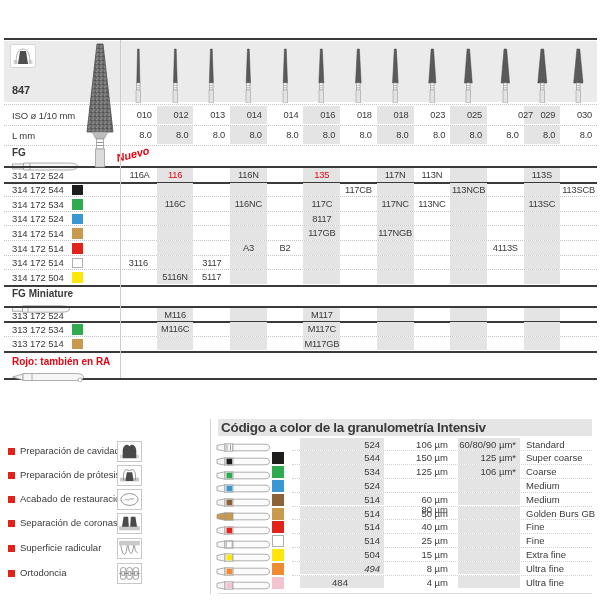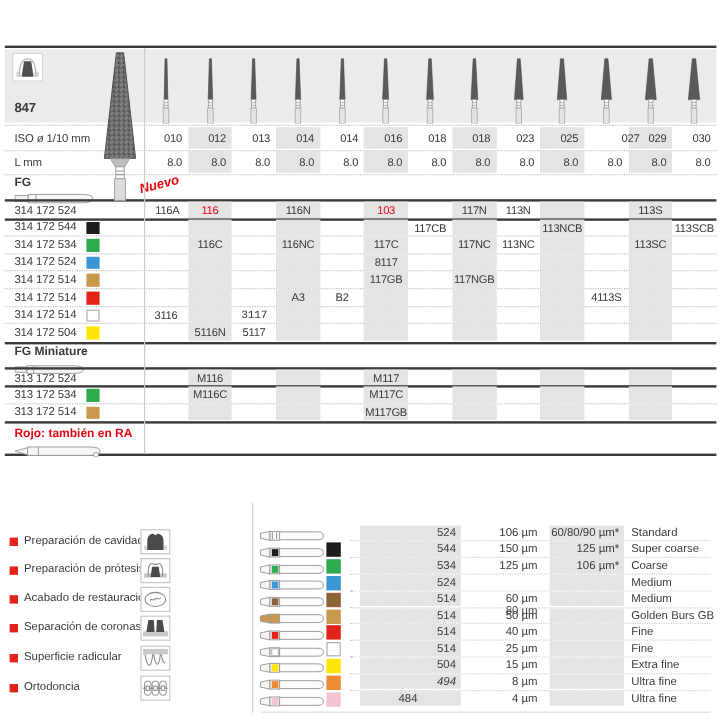--- a/index.html
+++ b/index.html
@@ -211,21 +211,21 @@
       <div class="stripe" style="left: 152.692px; top: 128px; width: 36.6923px; height: 13.6px;"></div>
       <div class="stripe" style="left: 226.077px; top: 128px; width: 36.6923px; height: 13.6px;"></div>
       <div class="stripe" style="left: 299.462px; top: 128px; width: 36.6923px; height: 13.6px;"></div>
       <div class="stripe" style="left: 372.846px; top: 128px; width: 36.6923px; height: 13.6px;"></div>
       <div class="stripe" style="left: 446.231px; top: 128px; width: 36.6923px; height: 13.6px;"></div>
       <div class="stripe" style="left: 519.615px; top: 128px; width: 36.6923px; height: 13.6px;"></div>
       <div class="rowlabel" style="top: 130.5px; line-height: 10.6px;">314 172 524</div>
       <div class="cellval" style="left: 116px; top: 128px; width: 39px; line-height: 14.6px;">116A</div>
       <div class="cellval red" style="left: 152.692px; top: 128px; width: 36.6923px; line-height: 14.6px;">116</div>
       <div class="cellval" style="left: 226.077px; top: 128px; width: 36.6923px; line-height: 14.6px;">116N</div>
-      <div class="cellval red" style="left: 299.462px; top: 128px; width: 36.6923px; line-height: 14.6px;">103</div>
+      <div class="cellval red" style="left: 299.462px; top: 128px; width: 36.6923px; line-height: 14.6px;">135</div>
       <div class="cellval" style="left: 372.846px; top: 128px; width: 36.6923px; line-height: 14.6px;">117N</div>
       <div class="cellval" style="left: 409.538px; top: 128px; width: 36.6923px; line-height: 14.6px;">113N</div>
       <div class="cellval" style="left: 519.615px; top: 128px; width: 36.6923px; line-height: 14.6px;">113S</div>
       <div class="sep-thick" style="top: 141.6px;"></div>
       <div class="stripe" style="left: 152.692px; top: 142.6px; width: 36.6923px; height: 13.6px;"></div>
       <div class="stripe" style="left: 226.077px; top: 142.6px; width: 36.6923px; height: 13.6px;"></div>
       <div class="stripe" style="left: 299.462px; top: 142.6px; width: 36.6923px; height: 13.6px;"></div>
       <div class="stripe" style="left: 372.846px; top: 142.6px; width: 36.6923px; height: 13.6px;"></div>
       <div class="stripe" style="left: 446.231px; top: 142.6px; width: 36.6923px; height: 13.6px;"></div>
       <div class="stripe" style="left: 519.615px; top: 142.6px; width: 36.6923px; height: 13.6px;"></div>
@@ -285,21 +285,21 @@
       <div class="sep-dot" style="top: 214.6px;"></div>
       <div class="stripe" style="left: 152.692px; top: 215.6px; width: 36.6923px; height: 13.6px;"></div>
       <div class="stripe" style="left: 226.077px; top: 215.6px; width: 36.6923px; height: 13.6px;"></div>
       <div class="stripe" style="left: 299.462px; top: 215.6px; width: 36.6923px; height: 13.6px;"></div>
       <div class="stripe" style="left: 372.846px; top: 215.6px; width: 36.6923px; height: 13.6px;"></div>
       <div class="stripe" style="left: 446.231px; top: 215.6px; width: 36.6923px; height: 13.6px;"></div>
       <div class="stripe" style="left: 519.615px; top: 215.6px; width: 36.6923px; height: 13.6px;"></div>
       <div class="rowlabel" style="top: 218.1px; line-height: 10.6px;">314 172 514</div>
       <div class="colorsq" style="top: 217.6px; background: rgb(255, 255, 255); border: 1px solid rgb(176, 176, 176);"></div>
       <div class="cellval" style="left: 116px; top: 215.6px; width: 36.6923px; line-height: 14.6px;">3116</div>
-      <div class="cellval" style="left: 189.385px; top: 215.6px; width: 37px; line-height: 14.6px; font-family: Liberation Mono, monospace;">3117</div>
+      <div class="cellval" style="left: 189.385px; top: 215.6px; width: 37px; line-height: 14.6px;">3117</div>
       <div class="sep-dot" style="top: 229.2px;"></div>
       <div class="stripe" style="left: 152.692px; top: 230.2px; width: 36.6923px; height: 13.6px;"></div>
       <div class="stripe" style="left: 226.077px; top: 230.2px; width: 36.6923px; height: 13.6px;"></div>
       <div class="stripe" style="left: 299.462px; top: 230.2px; width: 36.6923px; height: 13.6px;"></div>
       <div class="stripe" style="left: 372.846px; top: 230.2px; width: 36.6923px; height: 13.6px;"></div>
       <div class="stripe" style="left: 446.231px; top: 230.2px; width: 36.6923px; height: 13.6px;"></div>
       <div class="stripe" style="left: 519.615px; top: 230.2px; width: 36.6923px; height: 13.6px;"></div>
       <div class="rowlabel" style="top: 232.7px; line-height: 10.6px;">314 172 504</div>
       <div class="colorsq" style="top: 232.2px; background: rgb(255, 230, 10);"></div>
       <div class="cellval" style="left: 152.692px; top: 230.2px; width: 36.6923px; line-height: 14.6px;">5116N</div>
@@ -393,20 +393,21 @@
           <rect x="2.5" y="4" width="6" height="13" rx="2.5" fill="none" stroke="#8a8a8a" stroke-width="0.9"></rect>
           <rect x="9.5" y="4" width="6" height="13" rx="2.5" fill="none" stroke="#8a8a8a" stroke-width="0.9"></rect>
           <rect x="16.5" y="4" width="6" height="13" rx="2.5" fill="none" stroke="#8a8a8a" stroke-width="0.9"></rect>
           <line x1="1" y1="10.5" x2="24" y2="10.5" stroke="#8a8a8a" stroke-width="0.9"></line>
           <rect x="4" y="8.5" width="3" height="4" fill="#ffffff" stroke="#8a8a8a" stroke-width="0.9"></rect>
           <rect x="11" y="8.5" width="3" height="4" fill="#ffffff" stroke="#8a8a8a" stroke-width="0.9"></rect>
           <rect x="18" y="8.5" width="3" height="4" fill="#ffffff" stroke="#8a8a8a" stroke-width="0.9"></rect>
         </svg></div>
     </div>
 
+  <div class="panel-title" style="left:218px;top:419px;width:374px;">Código a color de la granulometría Intensiv</div>
   <div id="legend-panel">
       <div class="abs" style="left: 216px; top: 439px; width: 54px; height: 11px;"><svg width="54" height="11" viewBox="0 0 54 11">
           <polygon points="1,3.4 9,1.8 9,9.2 1,7.6" fill="#f6f6f6" stroke="#9a9a9a" stroke-width="0.8"></polygon>
           <rect x="9" y="1.8" width="8" height="7.4" fill="#f6f6f6" stroke="#9a9a9a" stroke-width="0.8"></rect>
           <line x1="11" y1="2.6" x2="11" y2="8.4" stroke="#9a9a9a" stroke-width="0.9"></line>
           <line x1="14.5" y1="2.6" x2="14.5" y2="8.4" stroke="#9a9a9a" stroke-width="0.9"></line>
           <path d="M17,2.2 H49 Q53.5,2.2 53.5,5.5 Q53.5,8.8 49,8.8 H17 Z" fill="#fbfbfb" stroke="#9a9a9a" stroke-width="0.8"></path>
         </svg></div>
       <div class="leg-cell leg-gray" style="left: 300px; top: 437.5px; width: 84px; height: 12.8px; text-align: right; padding-right: 4px;">524</div>
       <div class="leg-cell" style="left: 386px; top: 437.5px; width: 66px; height: 12.8px; text-align: right; padding-right: 4px;">106 µm</div>

